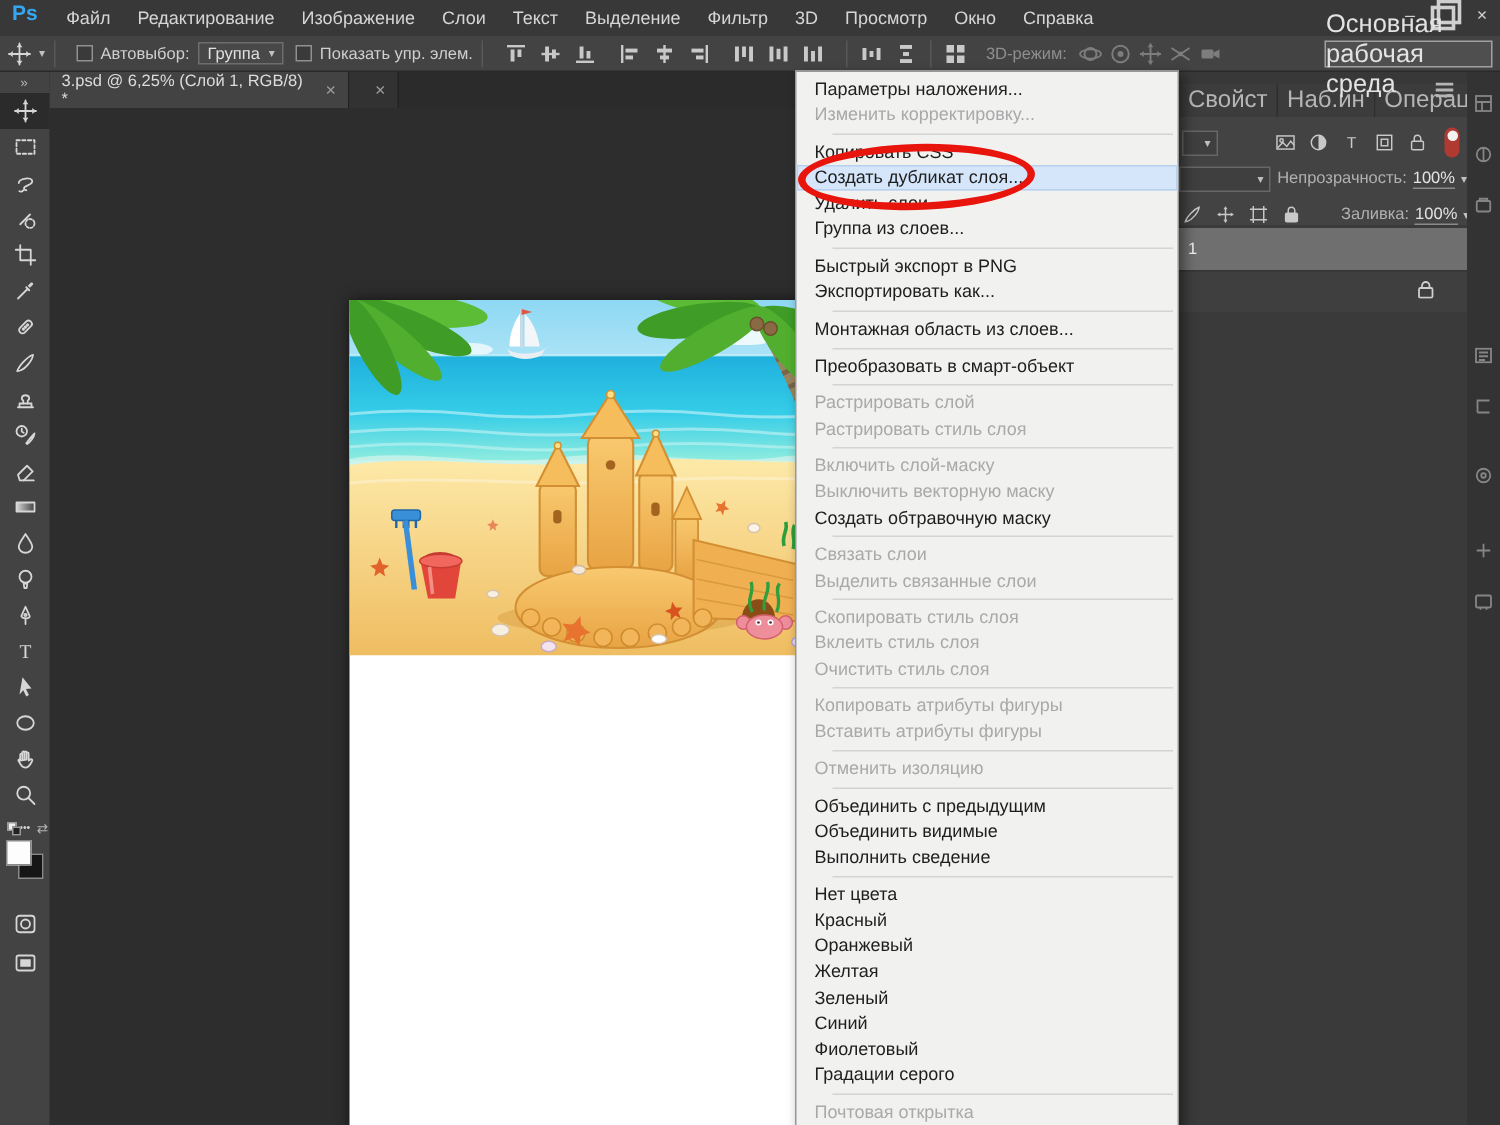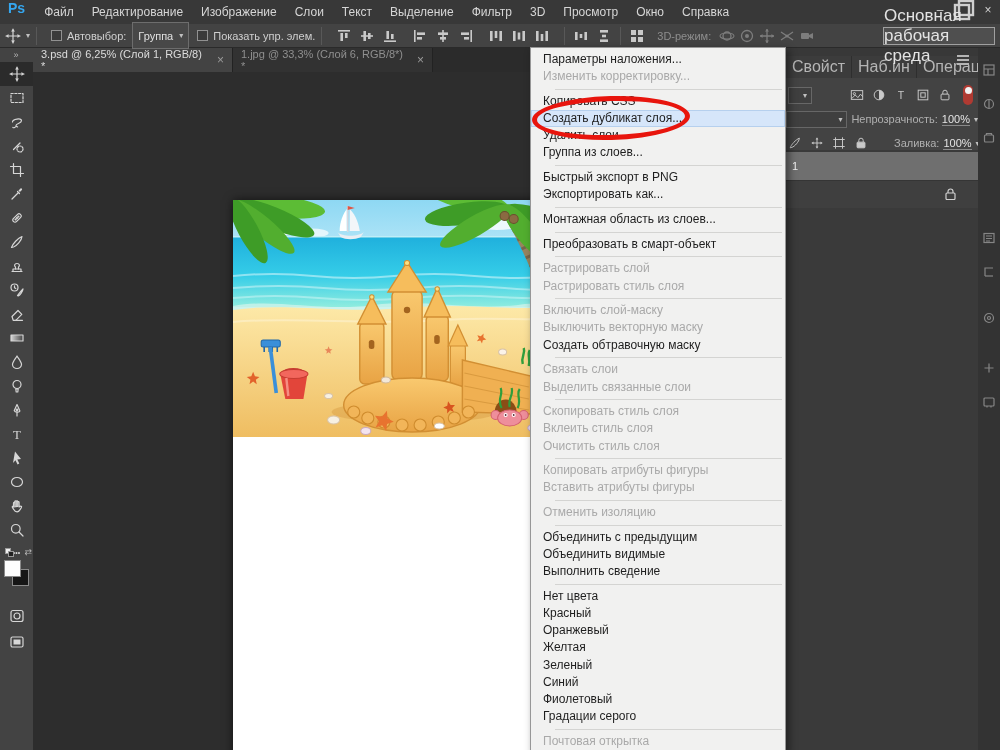--- a/index.html
+++ b/index.html
@@ -17,21 +17,21 @@
   .win-btn { width:24px; height:20px; display:flex; align-items:center; justify-content:center; color:#cfcfcf; font-size:12px; }
   .win-btn svg { stroke:#cfcfcf; fill:none; stroke-width:1.2; }
 
   
   .optionsbar { position:absolute; left:0; top:24px; width:1000px; height:24px;
                 background:#434343; border-bottom:1px solid #2a2a2a; z-index:7;
                 display:flex; align-items:center; font-size:11px; color:#cfcfcf; }
   .ob-sep { width:1px; height:18px; background:#585858; margin:0 6px; }
   .ob-group { display:flex; align-items:center; gap:3px; }
   .checkbox { width:11px; height:11px; background:#3a3a3a; border:1px solid #919191; margin:0 5px 0 8px; }
-  .dropdown { background:#484848; border:1px solid #6d6d6d; height:27px; display:flex; align-items:center;
+  .dropdown { background:#484848; border:1px solid #6d6d6d; height:15px; display:flex; align-items:center;
               padding:0 5px; gap:6px; color:#e0e0e0; margin-left:6px; }
   .chev { font-size:8px; color:#c0c0c0; }
   .ob-ic { width:16px; height:16px; margin:0 2px; }
   .ob-ic svg { width:16px; height:16px; fill:#c9c9c9; stroke:none; }
   .ob-ic.dim svg { fill:#7d7d7d; }
   .label-3d { color:#8e8e8e; margin:0 6px 0 10px; }
   .workspace-btn { position:absolute; right:5px; top:3px; width:112px; height:18px; background:#4f4f4f;
                    border:1px solid #a0a0a0; color:#e3e3e3; font-size:17px; display:flex;
                    align-items:center; justify-content:center; }
 
@@ -379,21 +379,20 @@
   </div>
 
   <div class="tabbar">
 
       <div class="doc-tab active">
         <span>3.psd @ 6,25% (Слой 1, RGB/8) *</span>
         <span class="close">×</span>
       </div>
 
       <div class="doc-tab">
-        <span>1.jpg @ 33,3% (Слой 6, RGB/8*) *</span>
         <span class="close">×</span>
       </div>
     </div>
 
   <div class="toolbox">
     <div class="tb-collapse">»</div>
     <span class="ti selected" style="top:14px">
         <svg viewBox="0 0 16 16">
           <path d="M8 1v14M1 8h14"></path>
           <path d="M8 1l-2 2.5h4zM8 15l-2-2.5h4zM1 8l2.5-2v4zM15 8l-2.5-2v4z" fill="#d6d6d6" stroke="none"></path>

